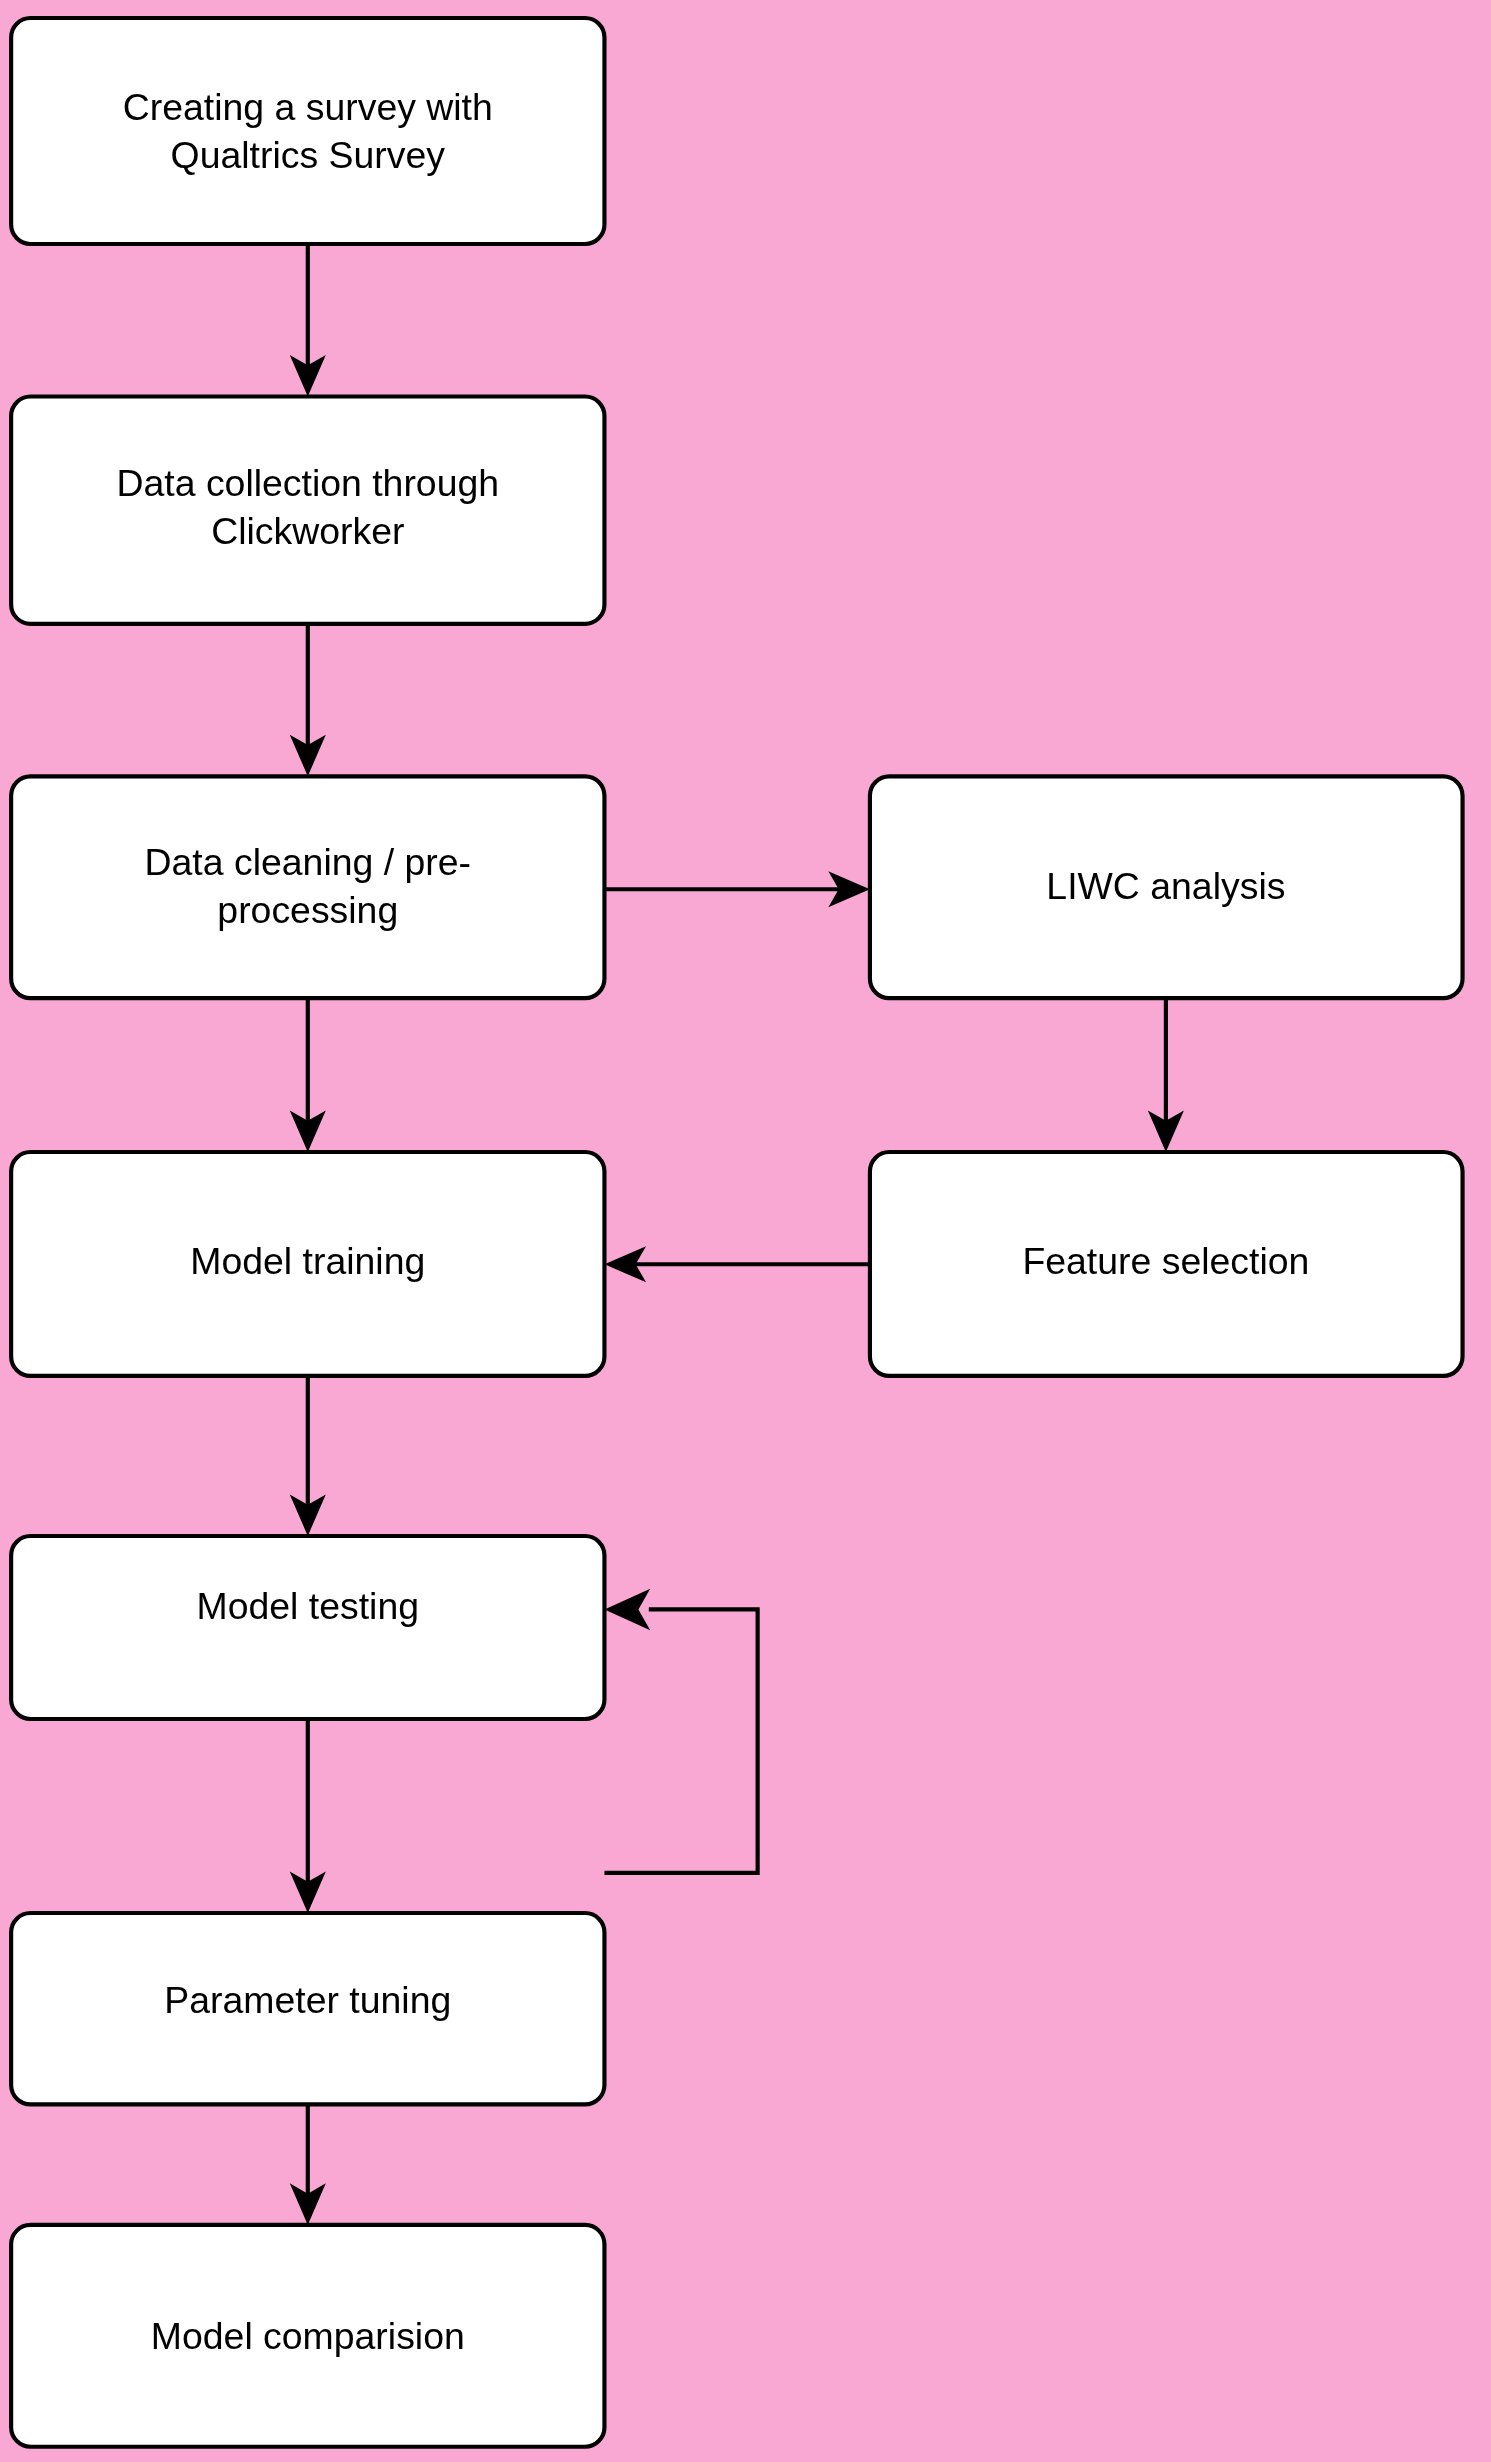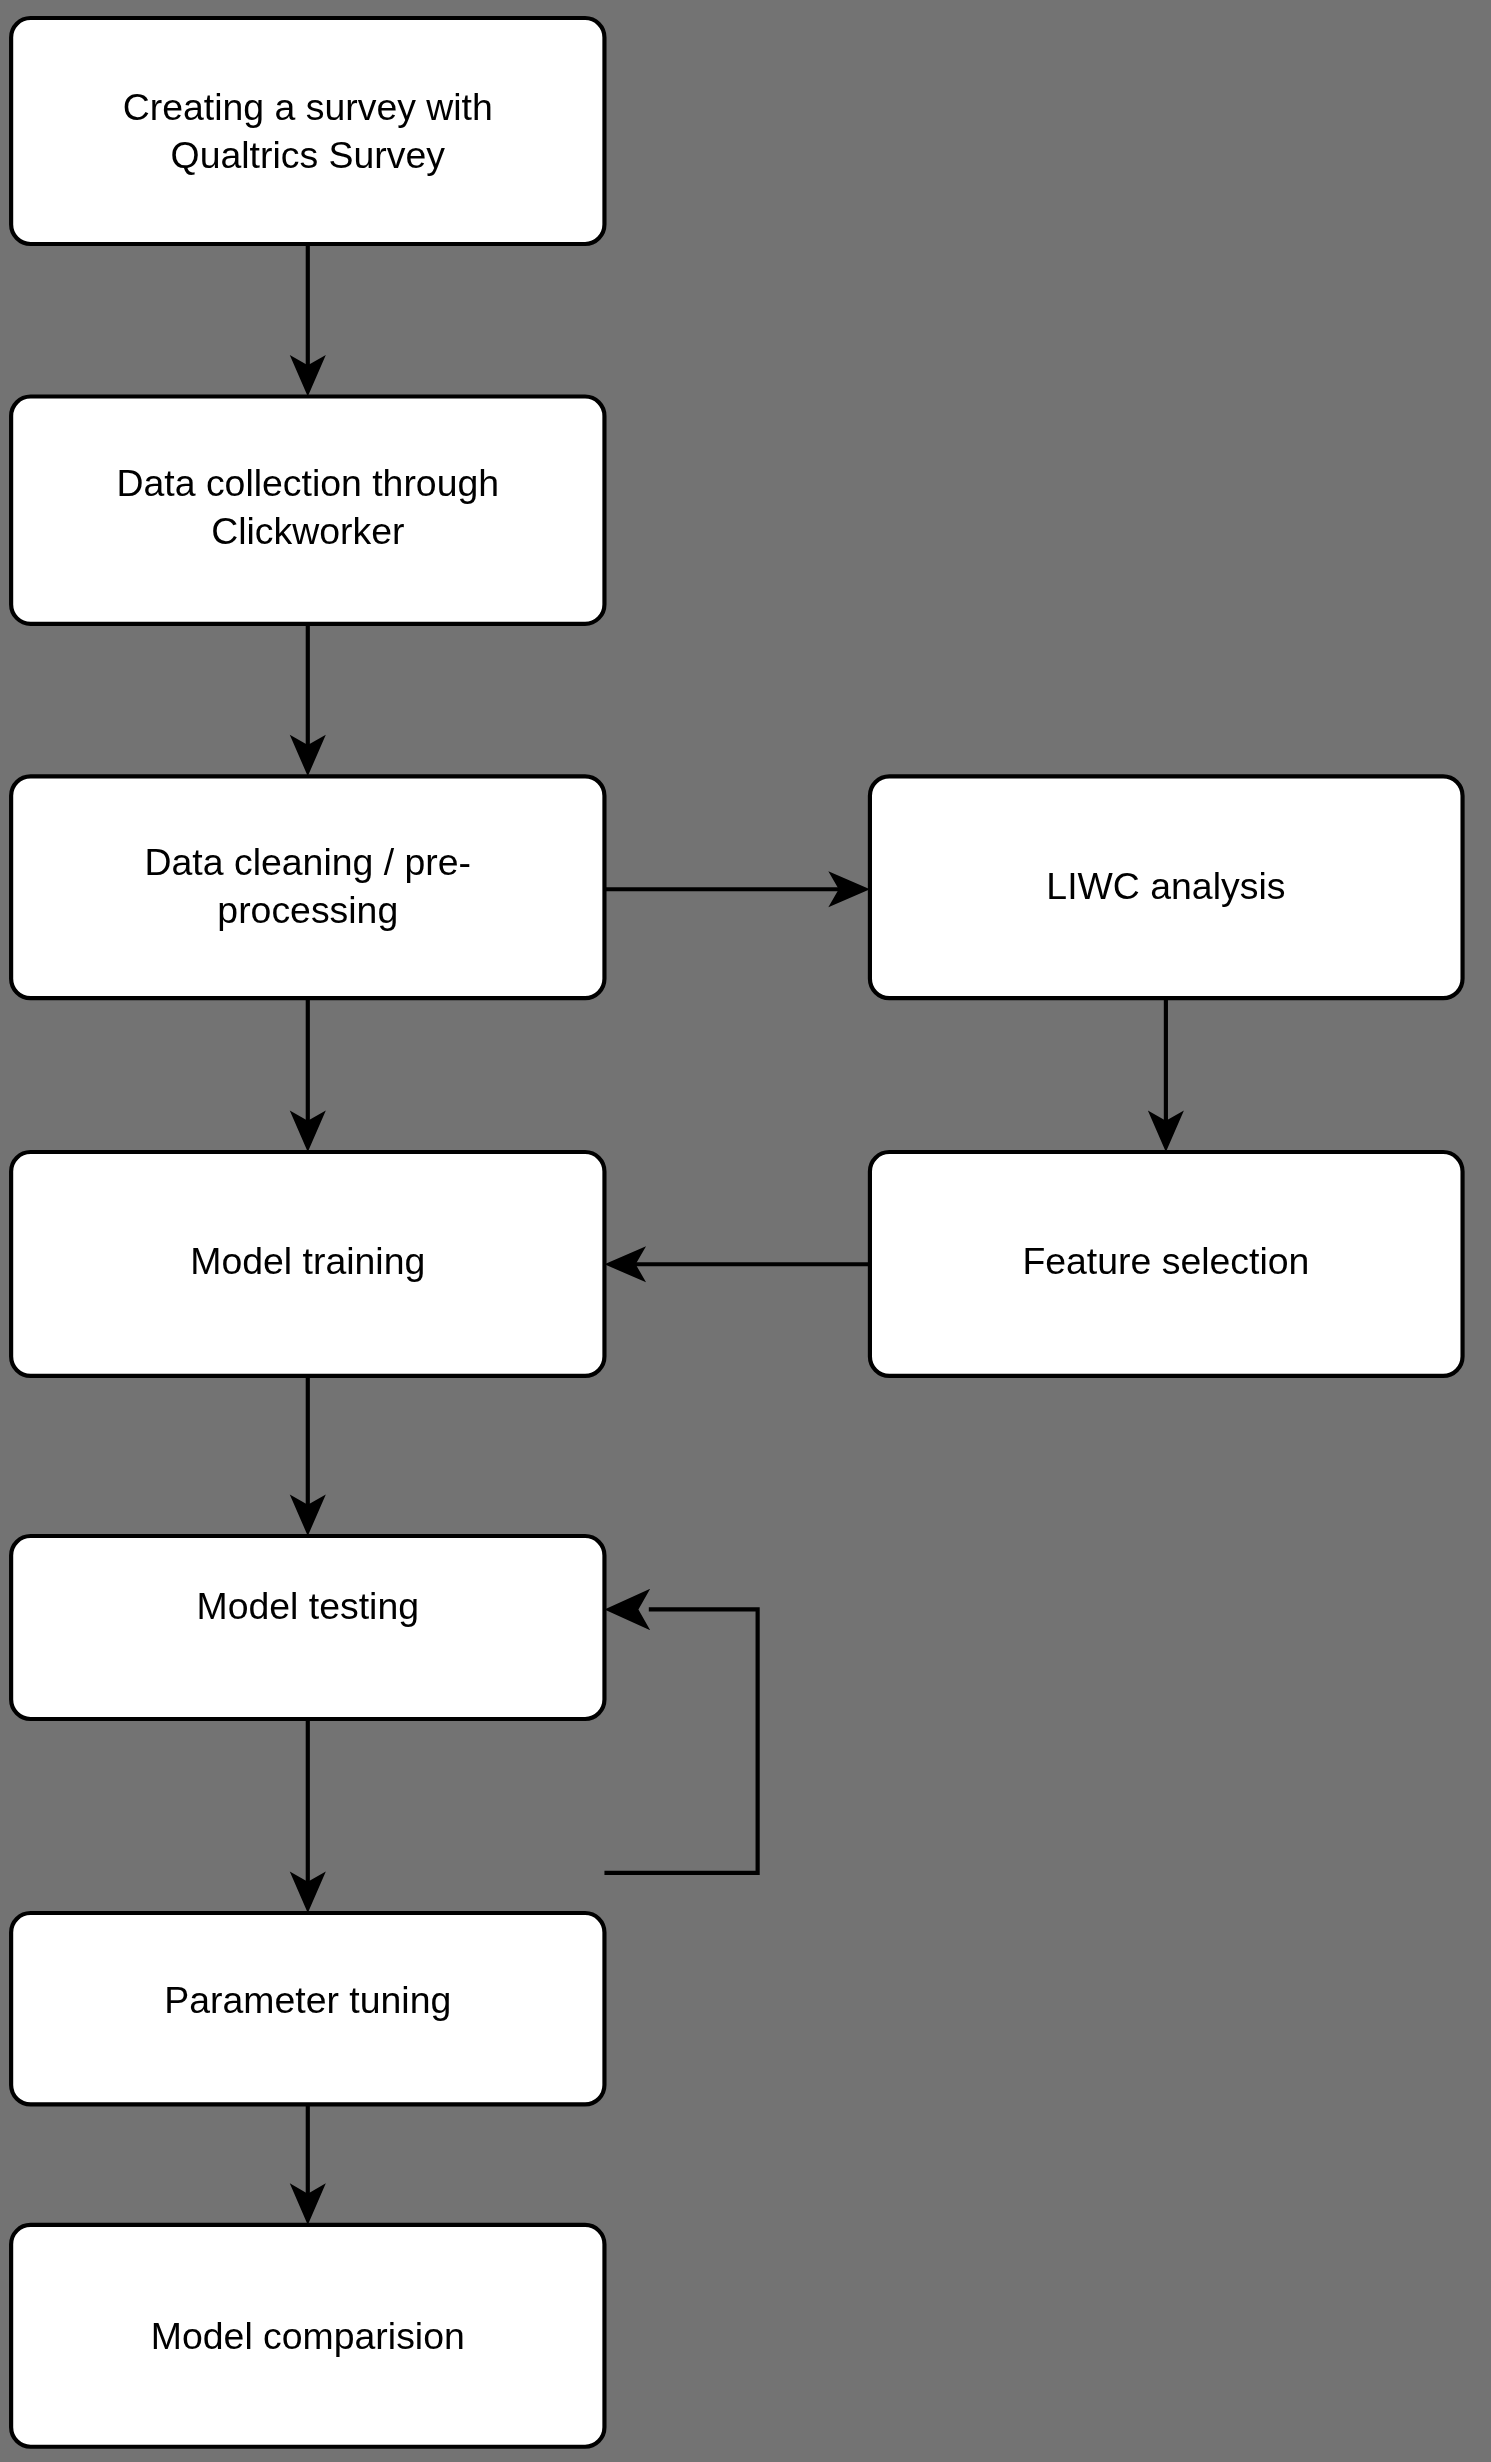--- a/index.html
+++ b/index.html
@@ -8,21 +8,21 @@
     padding: 0;
     background: #ffffff;
   }
   body {
     font-family: "Liberation Sans", sans-serif;
   }
   #flowchart-root {
     position: relative;
     width: 1491px;
     height: 2462px;
-    background: #737373;
+    background: #f9a8d4;
     overflow: hidden;
   }
   #flow-svg {
     position: absolute;
     top: 0;
     left: 0;
     width: 1491px;
     height: 2462px;
     display: block;
   }

